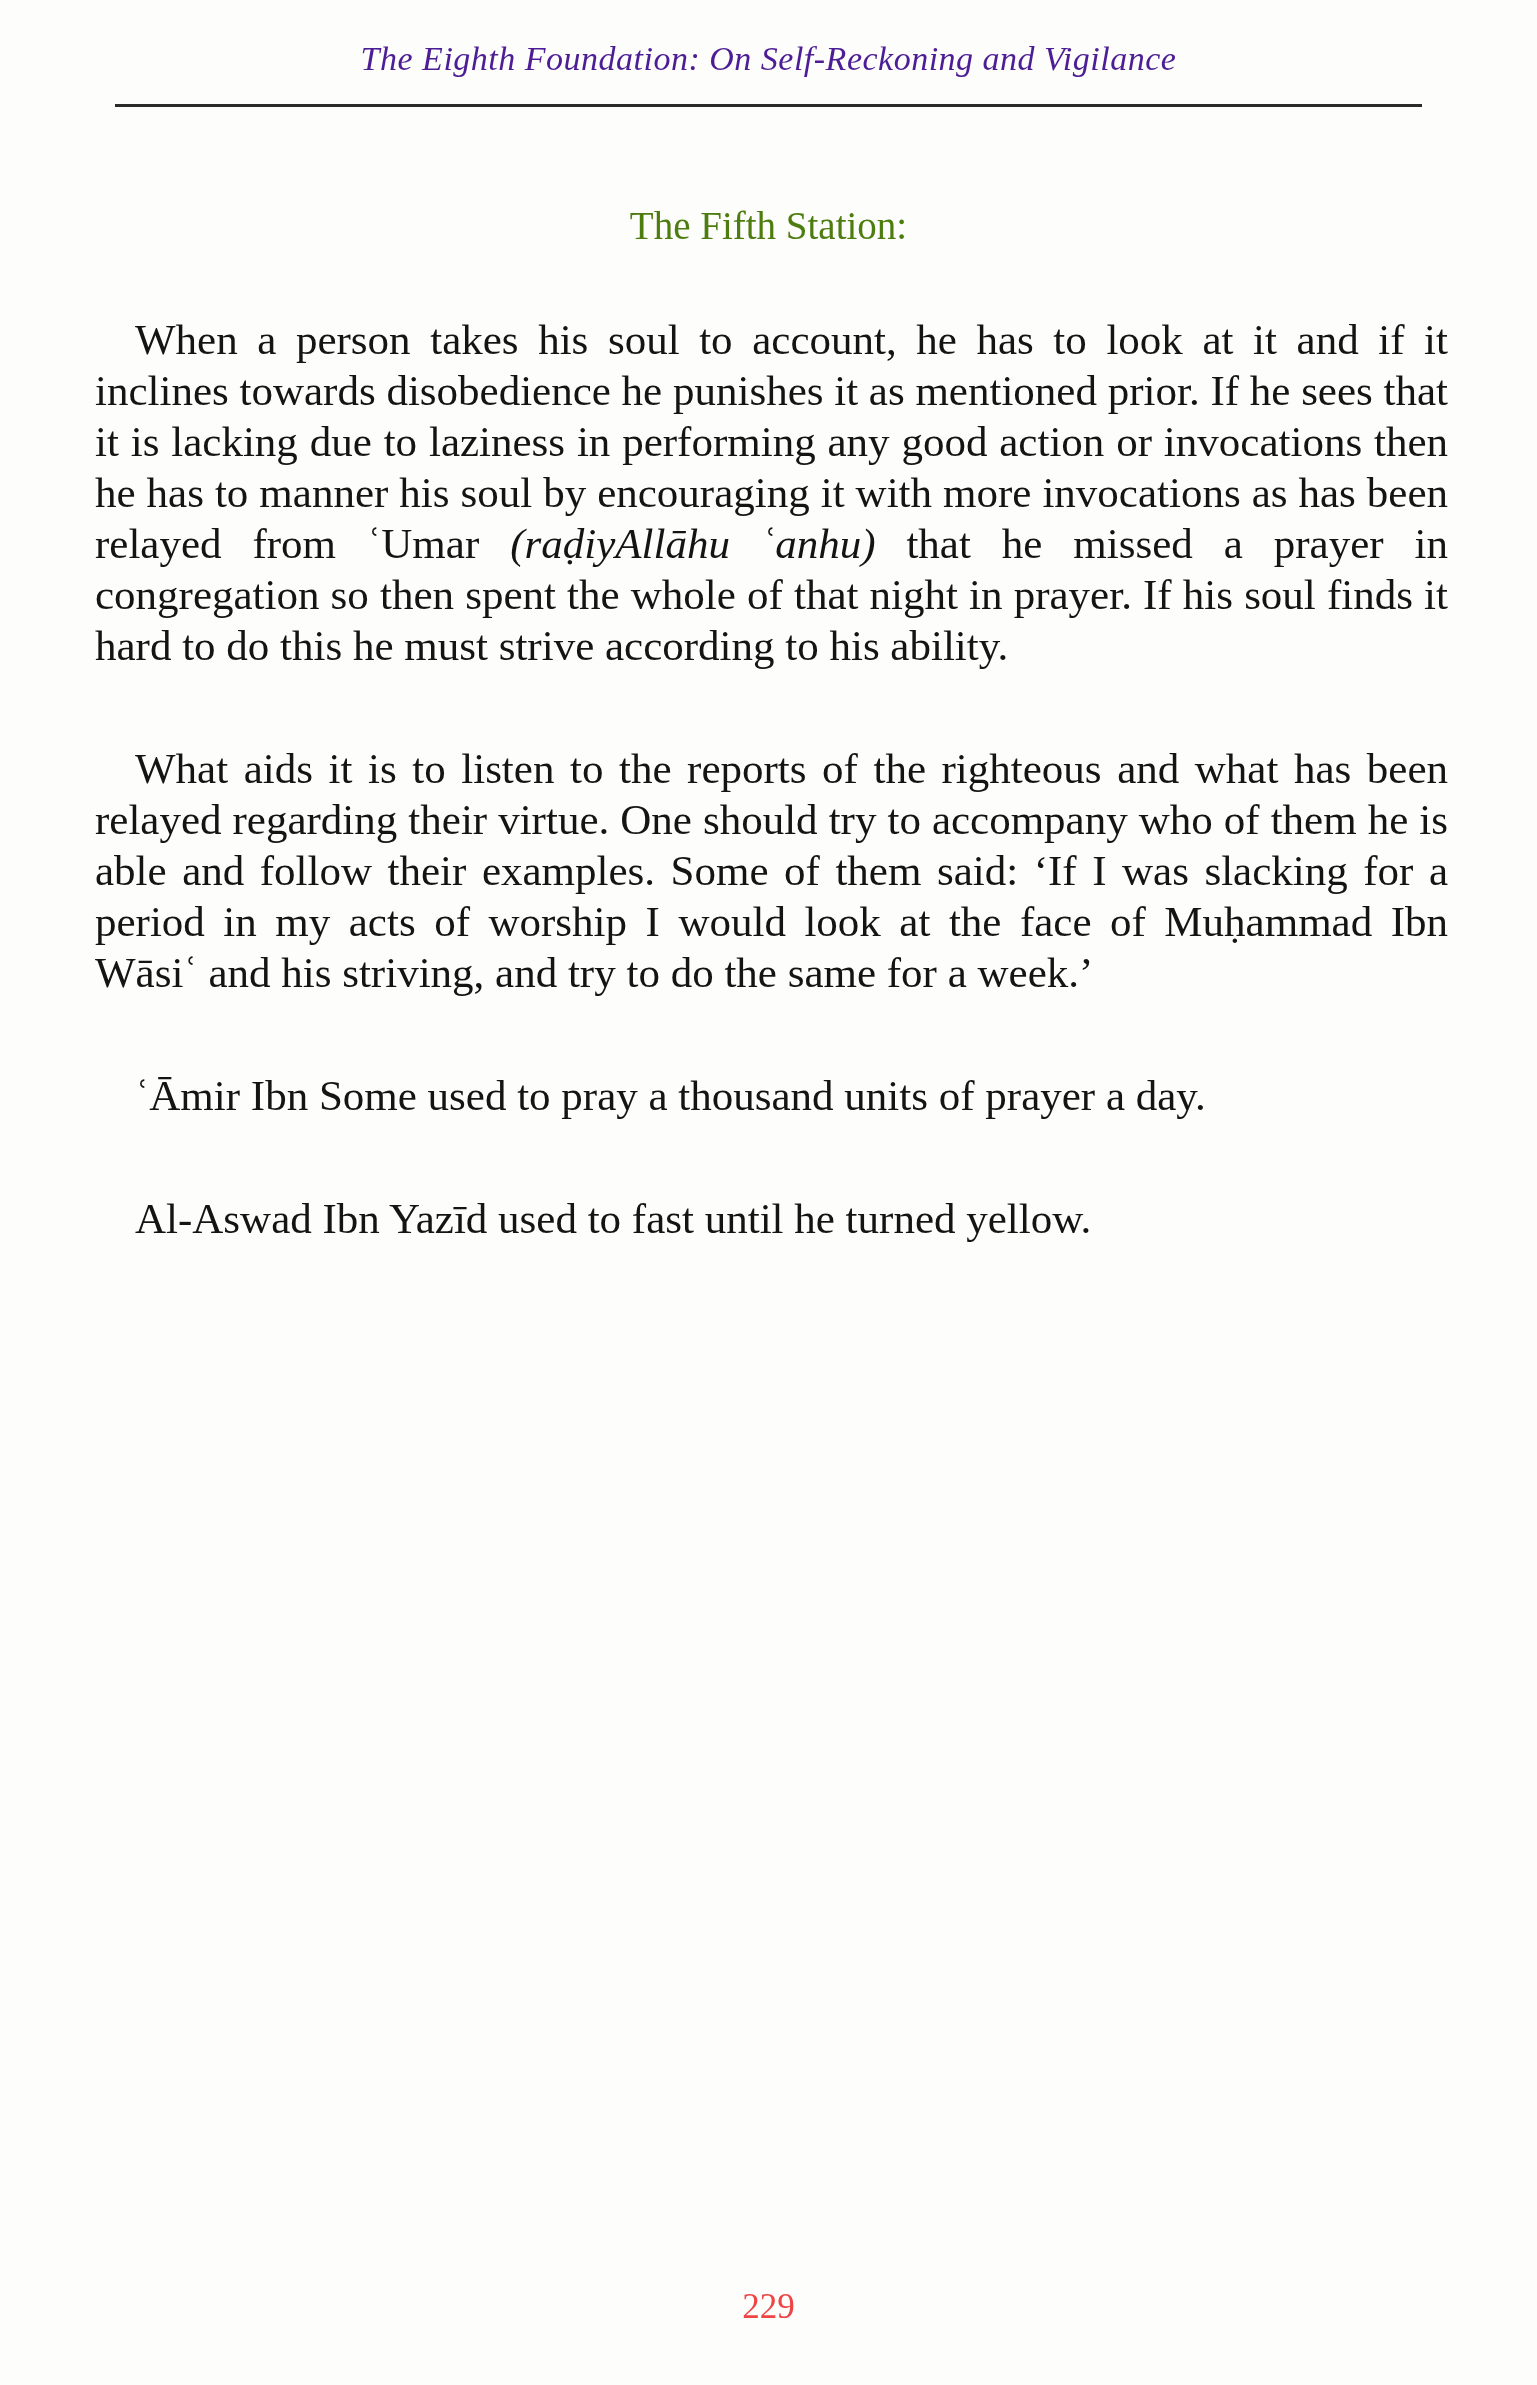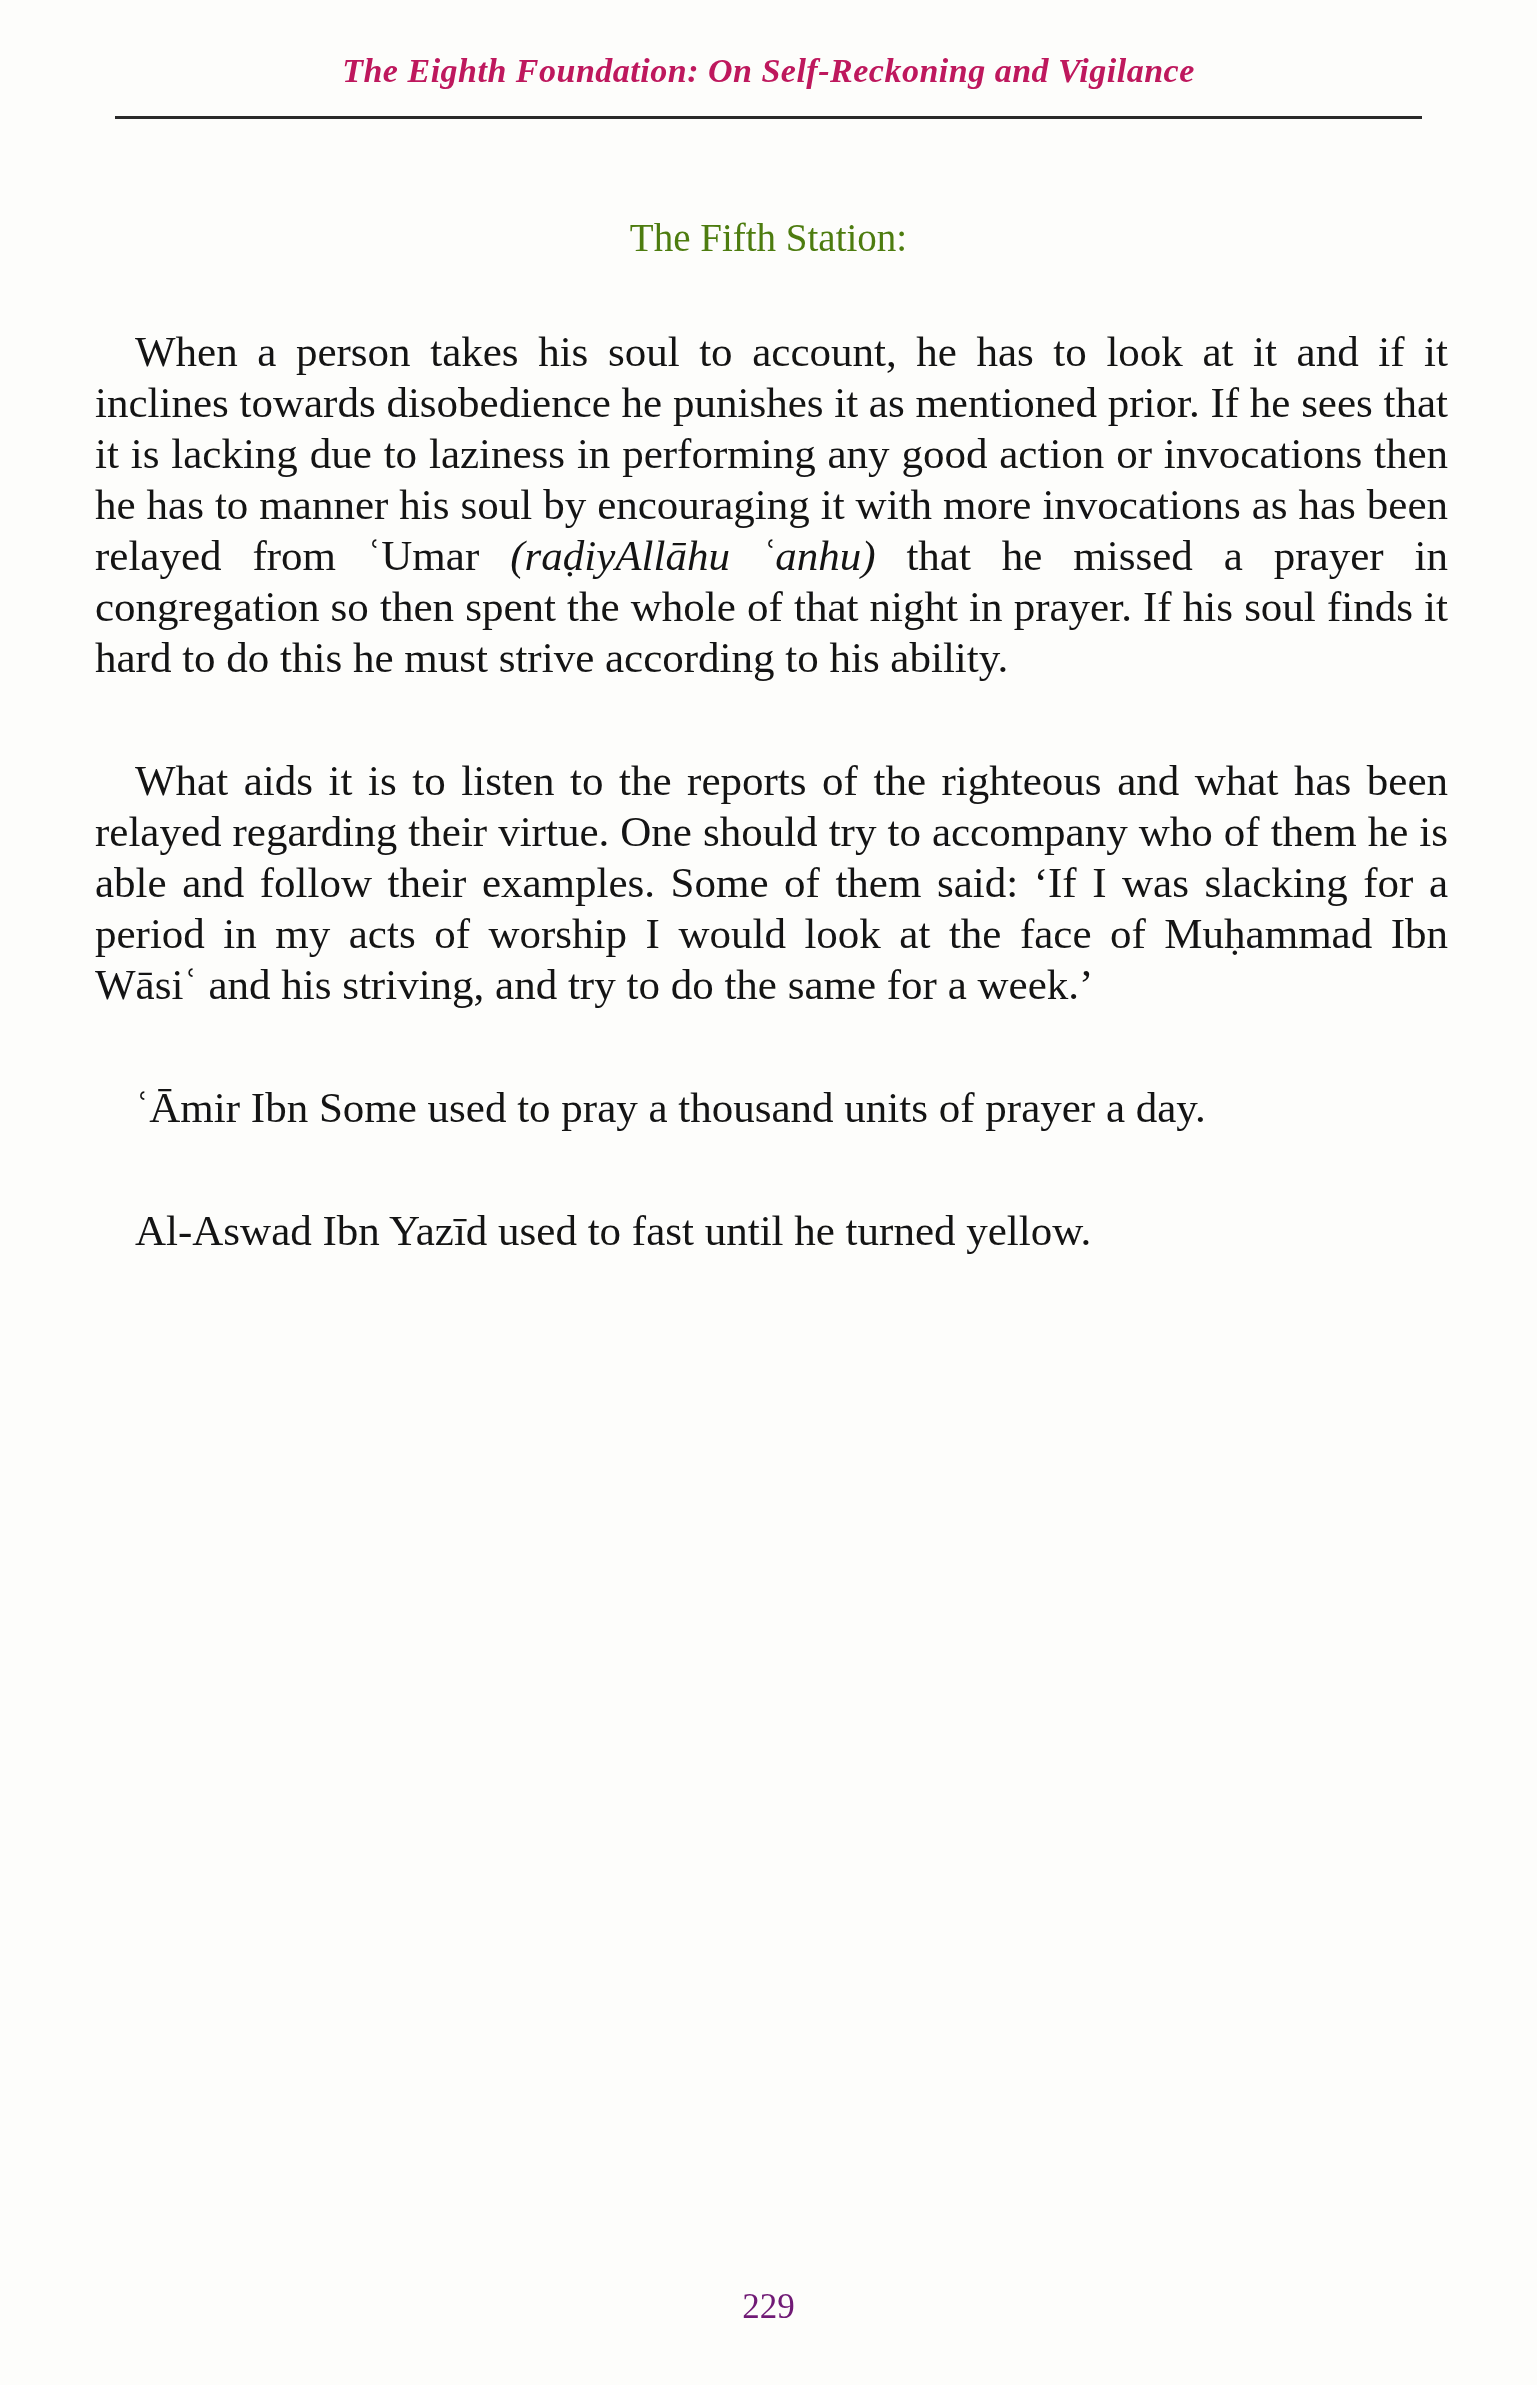--- a/index.html
+++ b/index.html
@@ -11,27 +11,26 @@
     position: relative;
     width: 1537px;
     height: 2385px;
     margin: 0 auto;
     background: #fdfdfb;
     color: #121212;
     font-family: "Liberation Serif", serif;
     overflow: hidden;
   }
   .running-head {
-    padding-top: 52px;
+    padding-top: 40px;
     text-align: center;
     font-style: italic;
     font-size: 34px;
     letter-spacing: 0.5px;
-    color: #be185d;
-    font-weight: bold;
+    color: #4c1d95;
   }
   .head-rule {
     width: 1307px;
     height: 0;
     border-bottom: 3px solid #2a2a2a;
     margin: 26px auto 0 auto;
   }
   .station-line {
     margin-top: 96px;
     text-align: center;
@@ -62,21 +61,21 @@
   .body-block em {
     font-style: italic;
   }
   .page-number {
     position: absolute;
     left: 0;
     right: 0;
     bottom: 58px;
     text-align: center;
     font-size: 35px;
-    color: #701a75;
+    color: #ef4444;
   }
 </style>
 </head>
 <body>
 
 <div class="page">
 
   <div class="running-head">The Eighth Foundation: On Self-Reckoning and Vigilance</div>
 
   <div class="head-rule"></div>

